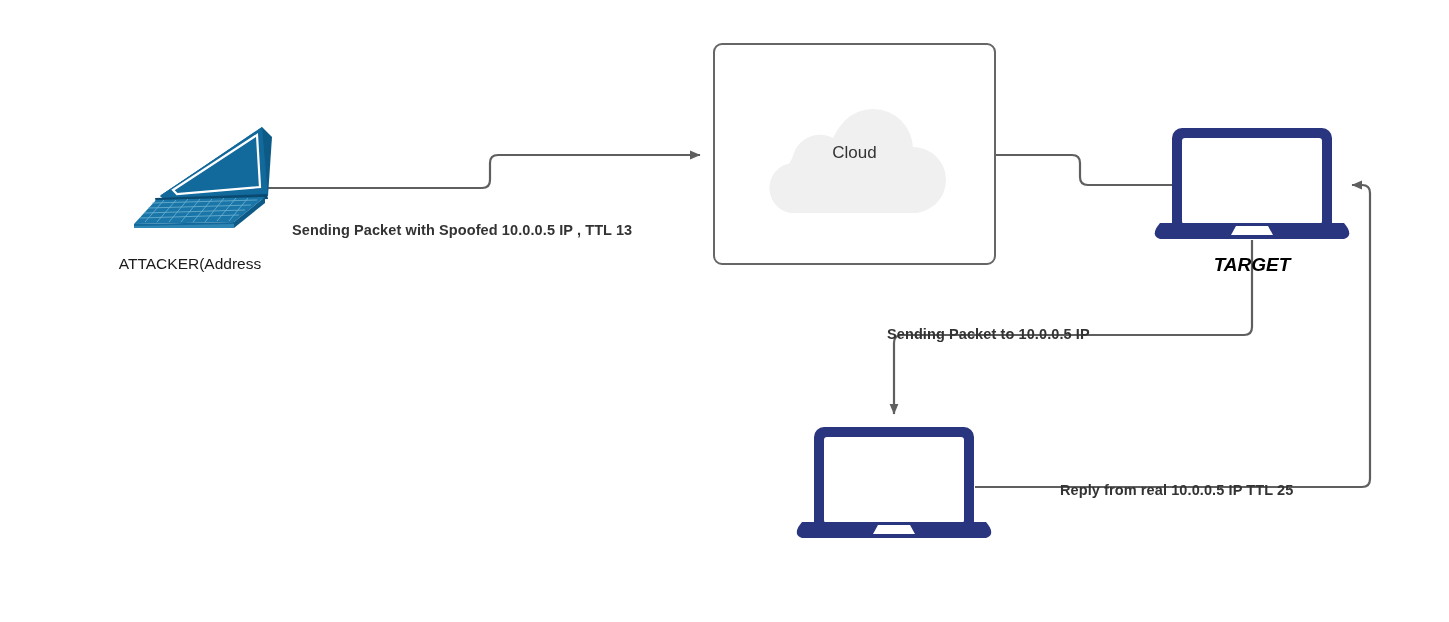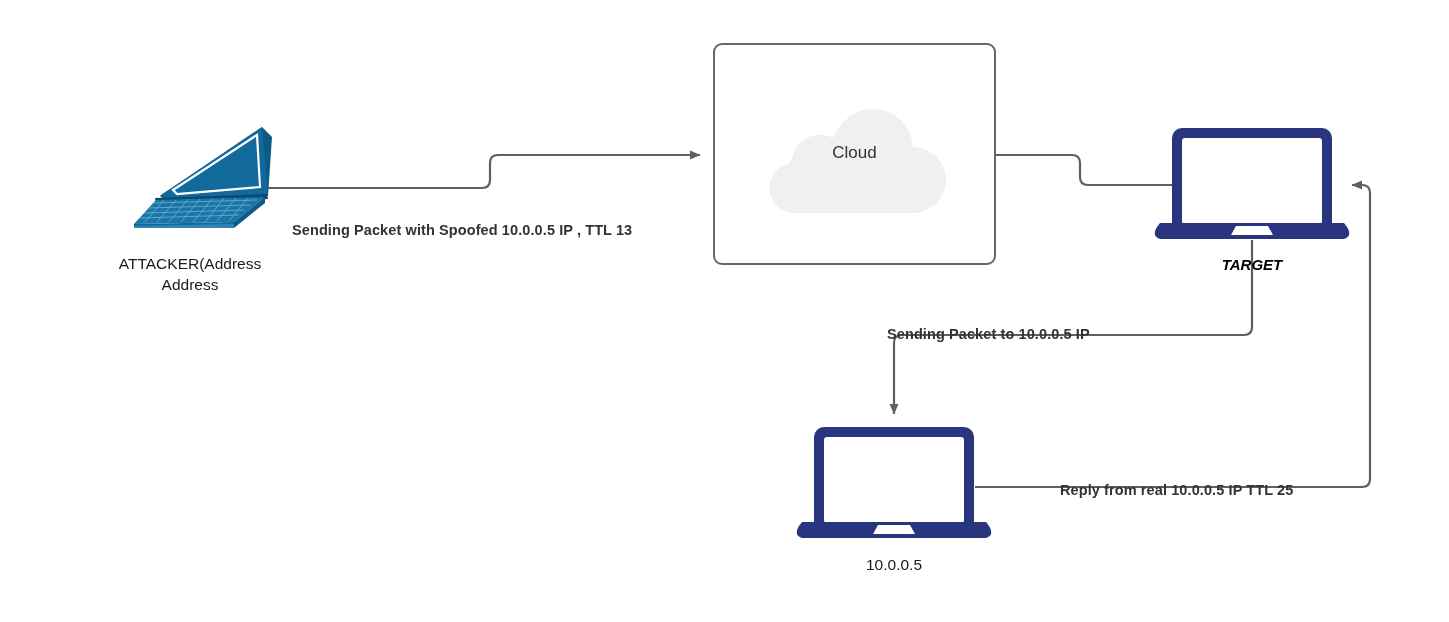--- a/index.html
+++ b/index.html
@@ -37,21 +37,21 @@
     position: absolute;
     font-size: 15.5px;
     color: #1a1a1a;
     text-align: center;
     white-space: nowrap;
     line-height: 21px;
   }
   .node-label.bold-italic {
     font-weight: bold;
     font-style: italic;
-    font-size: 15px;
+    font-size: 19px;
     color: #000000;
   }
 
   
   #cloud-box {
     position: absolute;
     left: 713px;
     top: 43px;
     width: 283px;
     height: 222px;
@@ -150,21 +150,20 @@
 
       <polygon points="22,100 122,98 122,104 22,104" fill="#12699b"></polygon>
       <polygon points="122,98 153,73 153,79 122,104" fill="#0d5a87"></polygon>
 
       <polygon points="22,102 122,100 122,104 22,104" fill="#2f86b5"></polygon>
     </svg>
   </div>
 
   <div class="node-label" style="left:45px; top:253px; width:290px;">
     <div>ATTACKER(Address</div>
-    <div>Address</div>
   </div>
 
   <div id="cloud-box"></div>
   <div id="cloud-shape">
     <svg viewBox="0 0 193 116" width="193" height="116" xmlns="http://www.w3.org/2000/svg">
       <path fill="#f0f0f0" d="
         M 64,116
         L 150,116
         A 33,33 0 0 0 150,50
         A 41,41 0 0 0 72,41
@@ -205,21 +204,20 @@
       <rect x="30" y="11" width="140" height="86" rx="3" ry="3" fill="#ffffff"></rect>
       <path fill="#2a3580" d="
         M 8,96
         L 192,96
         C 199,104 199,110 192,112
         L 8,112
         C 1,110 1,104 8,96 Z"></path>
       <path fill="#ffffff" d="M 84,99 L 116,99 L 121,108 L 79,108 Z"></path>
     </svg>
   </div>
-  <div class="node-label" style="left:804px; top:554px; width:180px;">10.0.0.5</div>
 
   <div class="edge-label" style="left:292px; top:196px;margin-top:26px;">Sending Packet with Spoofed 10.0.0.5 IP , TTL 13</div>
 
   <div class="edge-label" style="left:860px; top:326px;margin-left:27px;">Sending Packet to 10.0.0.5 IP</div>
 
   <div class="edge-label" style="left:1060px; top:482px;">Reply from real 10.0.0.5 IP TTL 25</div>
 
 </div>
 
 </body></html>

